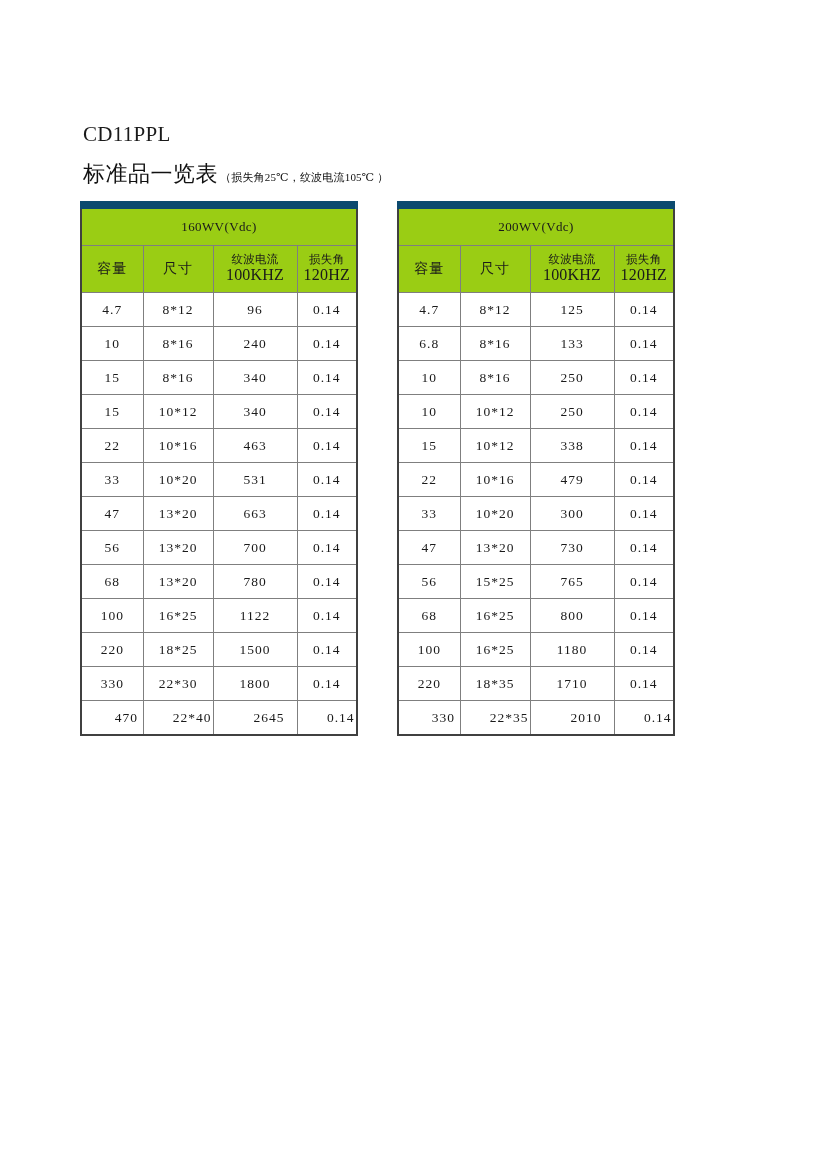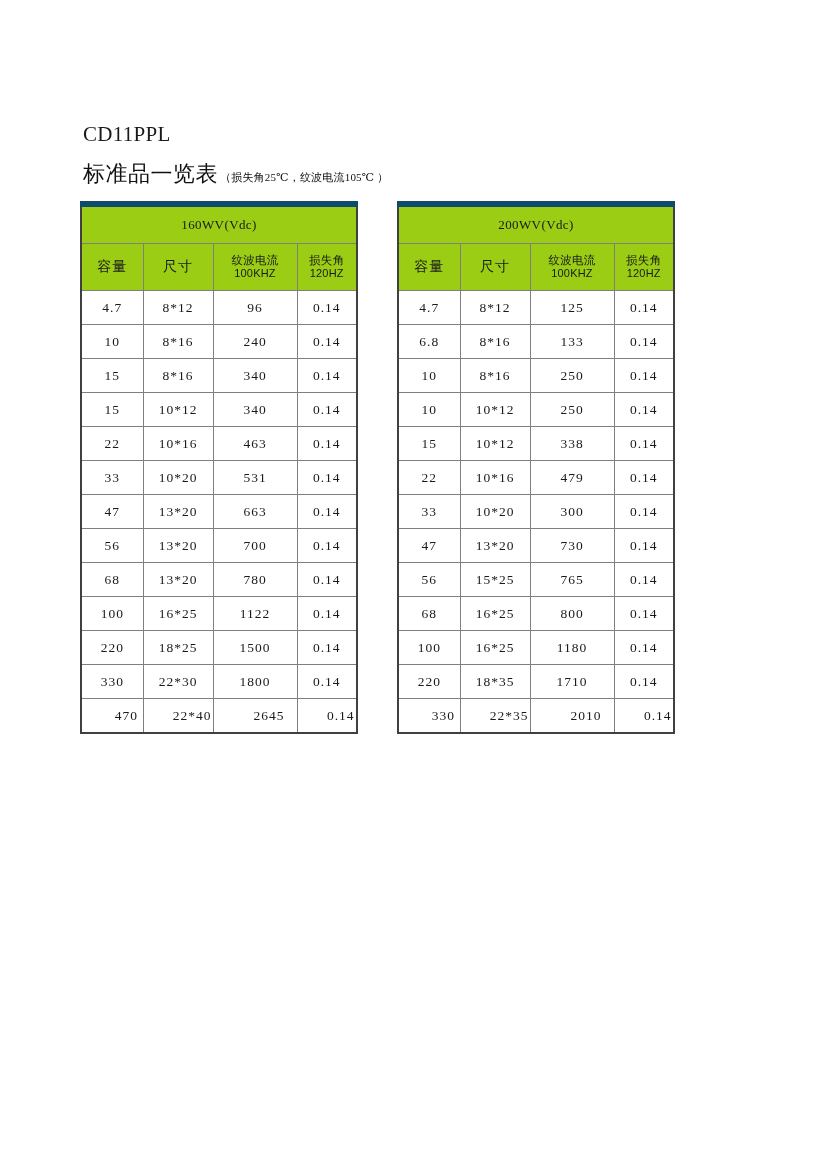--- a/index.html
+++ b/index.html
@@ -74,21 +74,21 @@
     text-align: center;
     vertical-align: middle;
     font-weight: normal;
   }
 
   
   .tbl {
     outline: none;
   }
   .tbl tr:first-child th {
-    border-top: 6px solid #0c4a6e;
+    border-top: 8px solid #0c4a6e;
   }
   .tbl tr td:first-child,
   .tbl tr th:first-child {
     border-left: 2px solid #404040;
   }
   .tbl tr td:last-child,
   .tbl tr th:last-child {
     border-right: 2px solid #404040;
   }
   .tbl tr:last-child td {
@@ -119,23 +119,23 @@
   .sh-big {
     font-size: 14px;
     letter-spacing: 1px;
   }
   .sh-two {
     font-size: 11.5px;
     letter-spacing: 0.3px;
   }
   .sh-two .l2 {
     display: block;
-    font-size: 11px;
+    font-size: 16px;
     letter-spacing: 0.2px;
-    font-family: Liberation Sans, sans-serif;
+    font-family: Liberation Serif, serif;
   }
 
   .tbl tbody td {
     height: 33px;
     font-size: 13.5px;
     letter-spacing: 1px;
     color: #1a1a1a;
     background: #ffffff;
   }
 </style>

